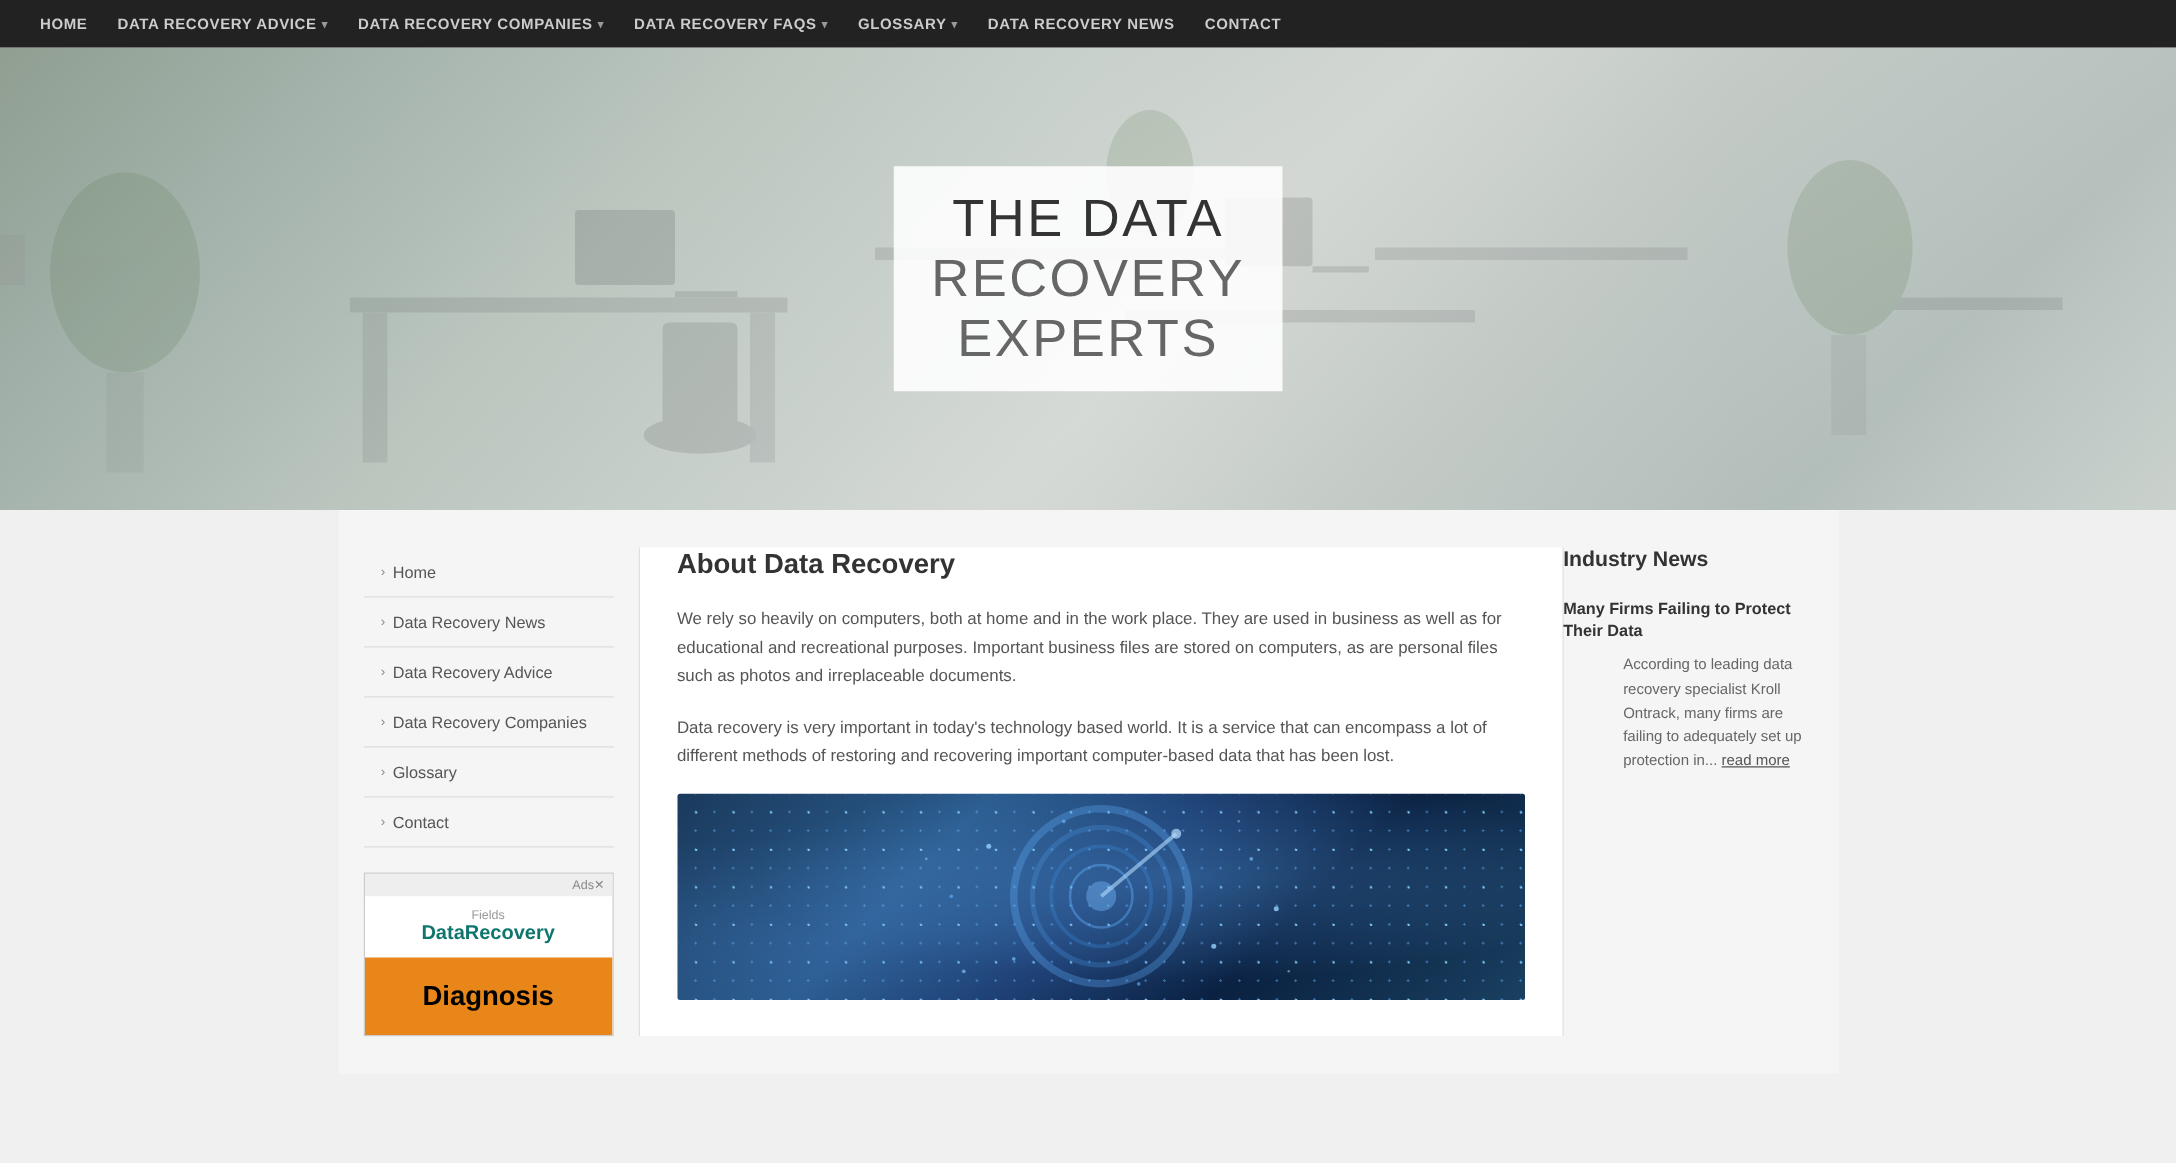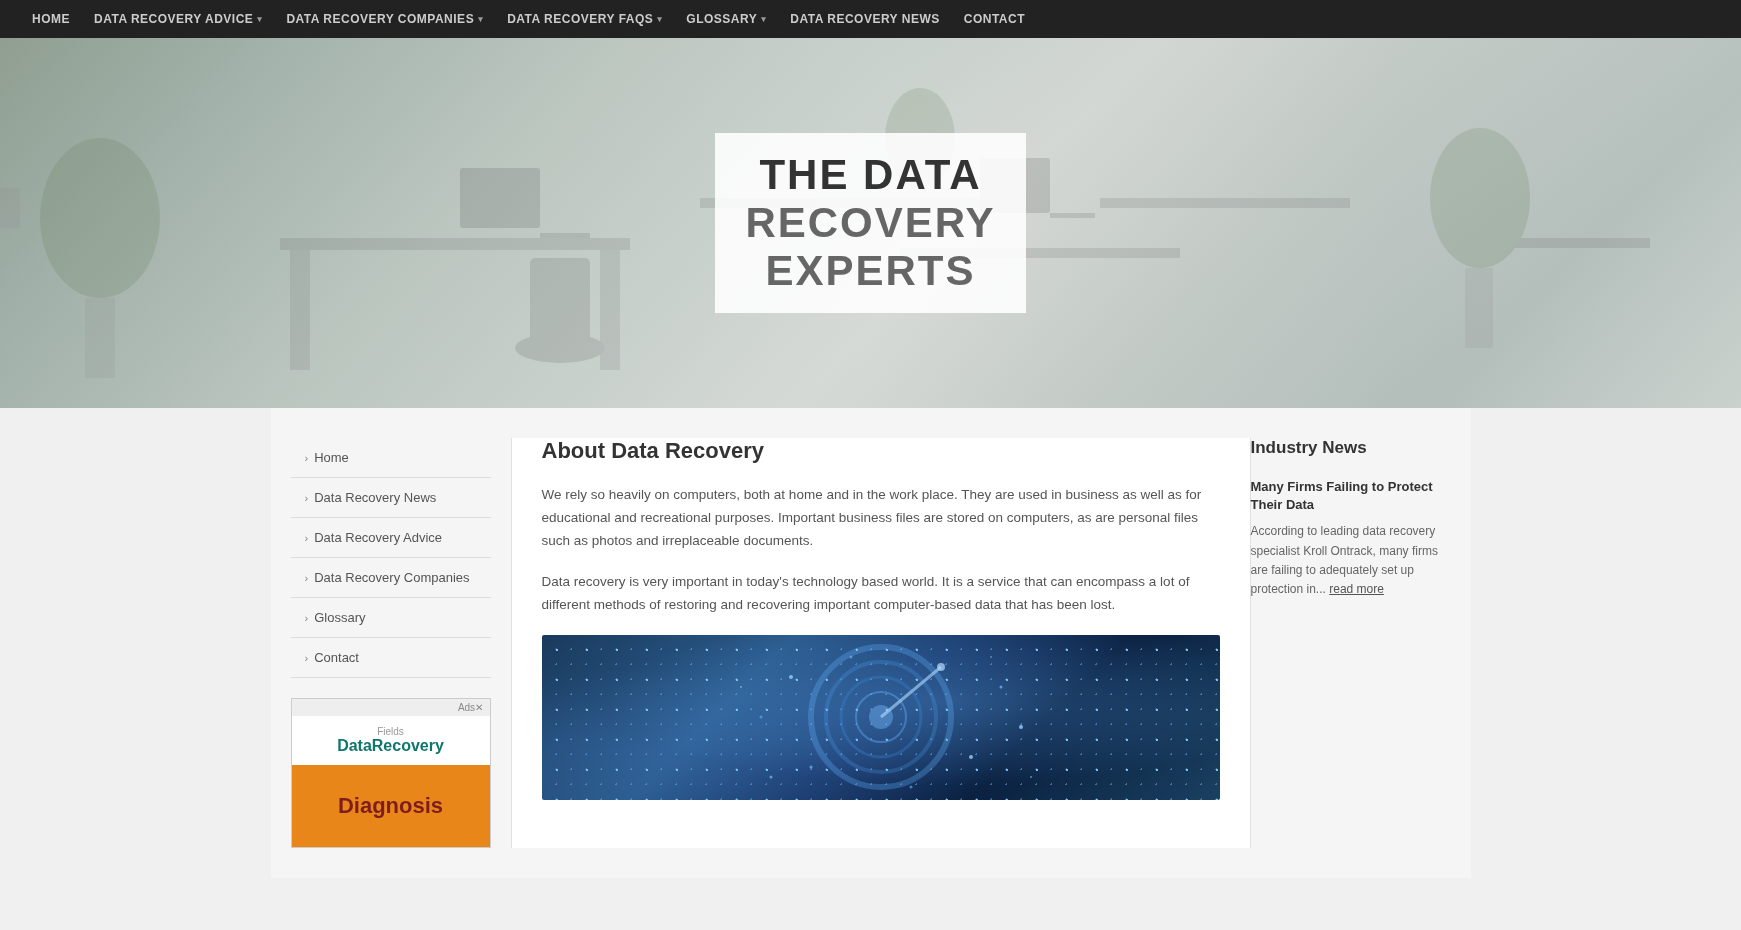--- a/index.html
+++ b/index.html
@@ -57,21 +57,21 @@
 
     .hero-title {
       position: relative;
       z-index: 2;
       background: rgba(255,255,255,0.88);
       padding: 18px 30px;
       text-align: center;
     }
     .hero-title h1 {
       font-size: 42px;
-      font-weight: 700;
+      font-weight: 400;
       color: #666;
       line-height: 1.15;
       letter-spacing: 2px;
       text-transform: uppercase;
     }
     .hero-title h1 span.dark { color: #333; }
 
     
     .main-wrapper {
       display: flex;
@@ -121,24 +121,24 @@
       font-size: 13px;
       color: #555;
     }
     .ad-logo .brand {
       font-size: 16px;
       font-weight: bold;
     }
     .ad-logo .brand span { color: #e8861a; }
     .ad-cta {
       background: #e8861a;
-      color: #7f1d1d;
+      color: #000000;
       font-size: 22px;
       font-weight: bold;
-      padding: 28px;
+      padding: 18px;
       cursor: pointer;
     }
 
     
     .content {
       flex: 1;
       padding: 0 30px;
       background: #fff;
       border-left: 1px solid #e0e0e0;
       border-right: 1px solid #e0e0e0;
@@ -204,20 +204,21 @@
       font-size: 13px;
       font-weight: bold;
       color: #333;
       margin-bottom: 8px;
       line-height: 1.4;
     }
     .news-item p {
       font-size: 12px;
       color: #666;
       line-height: 1.6;
+      margin-left: 48px;
     }
     .news-item a {
       color: #555;
       text-decoration: underline;
       font-size: 12px;
     }
   </style>
 </head>
 <body>
 

